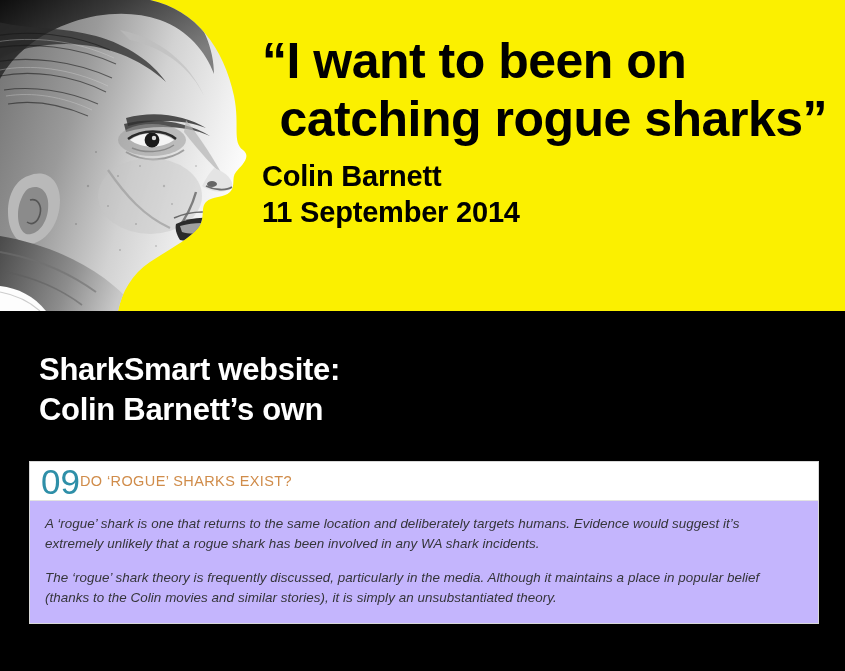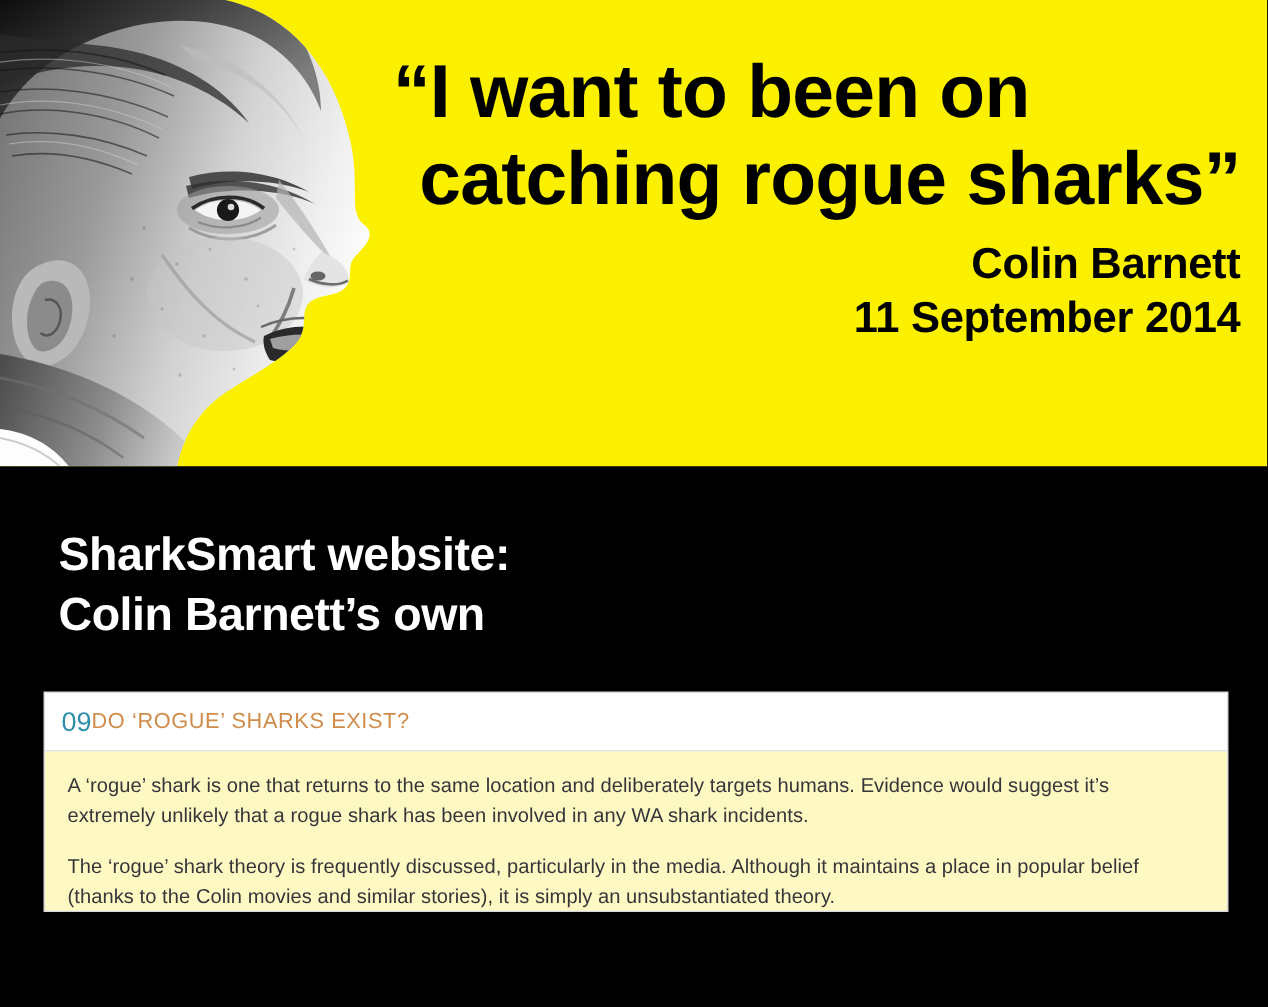--- a/index.html
+++ b/index.html
@@ -58,21 +58,20 @@
     white-space: nowrap;
   }
   .quote-line.l1 { text-align: left; }
   .quote-line.l2 { text-align: right; }
 
   .attrib {
     position: absolute;
     left: 262px;
     top: 158px;
     width: 565px;
-    text-align: right;
   }
   .attrib-name,
   .attrib-date {
     font-size: 29px;
     line-height: 36px;
     font-weight: 700;
     color: #000000;
     letter-spacing: -0.2px;
   }
 
@@ -112,37 +111,38 @@
 
   .faq-head {
     background: #FFFFFF;
     height: 38px;
     display: flex;
     align-items: center;
     padding-left: 11px;
     border-bottom: 1px solid #e2e2e2;
   }
   .faq-number {
-    font-size: 18px;
+    font-size: 35px;
     line-height: 27px;
     font-weight: 400;
     color: #2E8FA8;
     letter-spacing: 0px;
   }
   .faq-question {
     font-size: 14.5px;
     line-height: 16px;
     font-weight: 400;
     color: #D08C4A;
     letter-spacing: 0.4px;
   }
 
   .faq-body {
-    padding: 13px 20px 0 15px;
-    background: #fef9c3;
+    padding: 13px 20px 16px 15px;
+    background: #c4b5fd;
+    font-style: italic;
   }
   .faq-para {
     font-size: 13.4px;
     line-height: 19.5px;
     color: #35353a;
     margin: 0 0 15px 0;
     letter-spacing: 0.05px;
   }
   .faq-para:last-child { margin-bottom: 0; }
 </style>

